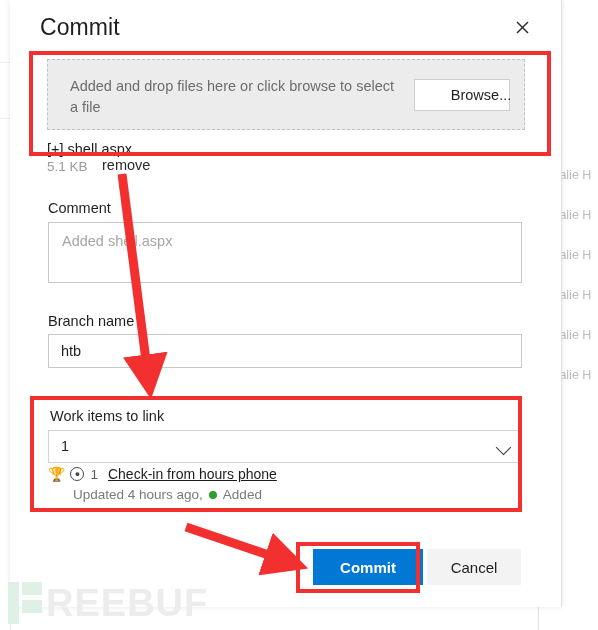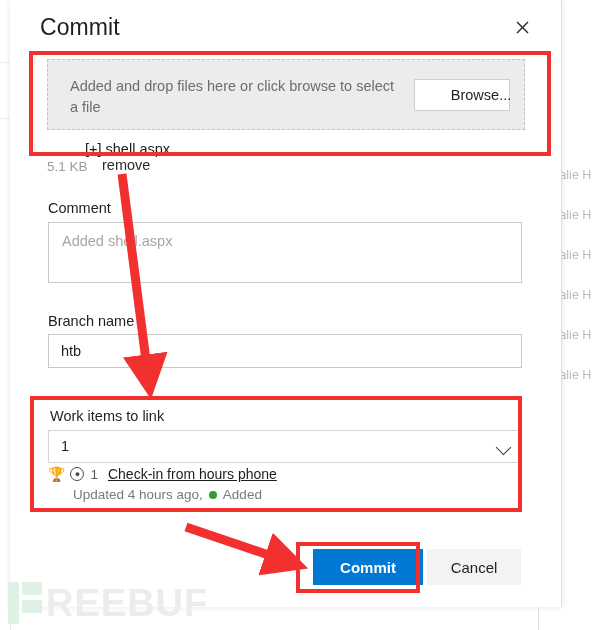--- a/index.html
+++ b/index.html
@@ -126,21 +126,20 @@
     display: flex; align-items: center; justify-content: center; padding-left: 44px;
   }
 
   
   .file-name {
     position: absolute;
     left: 37px; top: 141px;
     font-size: 14.5px;
     color: #1b1b1b;
     font-weight: 500;
-    margin-left: 38px;
   }
   .file-size {
     position: absolute;
     left: 37px; top: 159px;
     font-size: 13.5px;
     color: #9c9c9c;
   }
   .file-remove {
     position: absolute;
     left: 92px; top: 157px;

